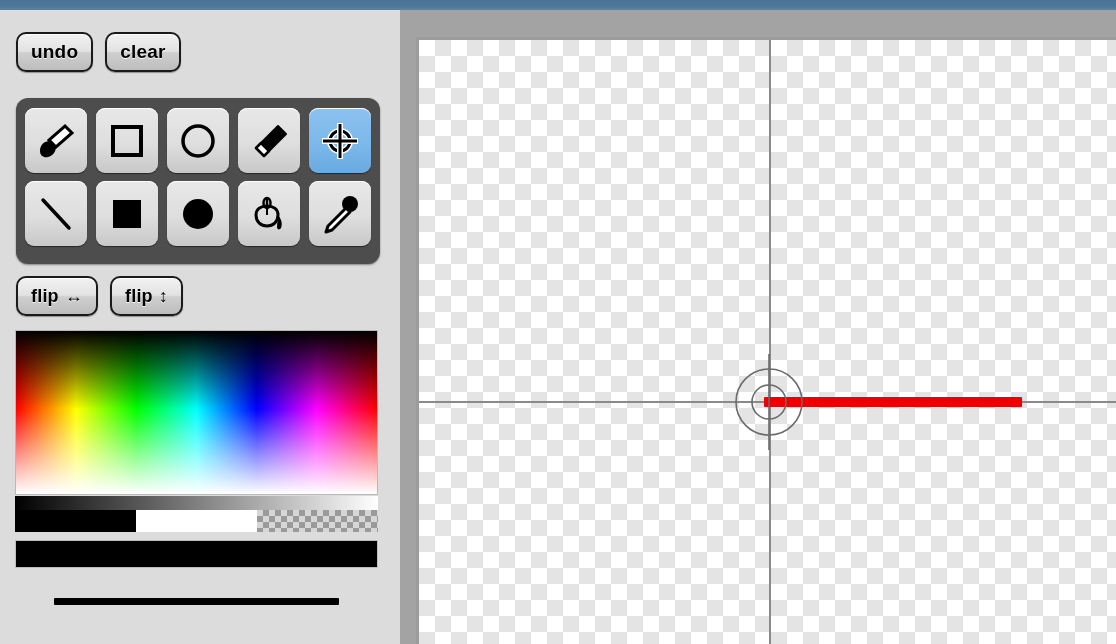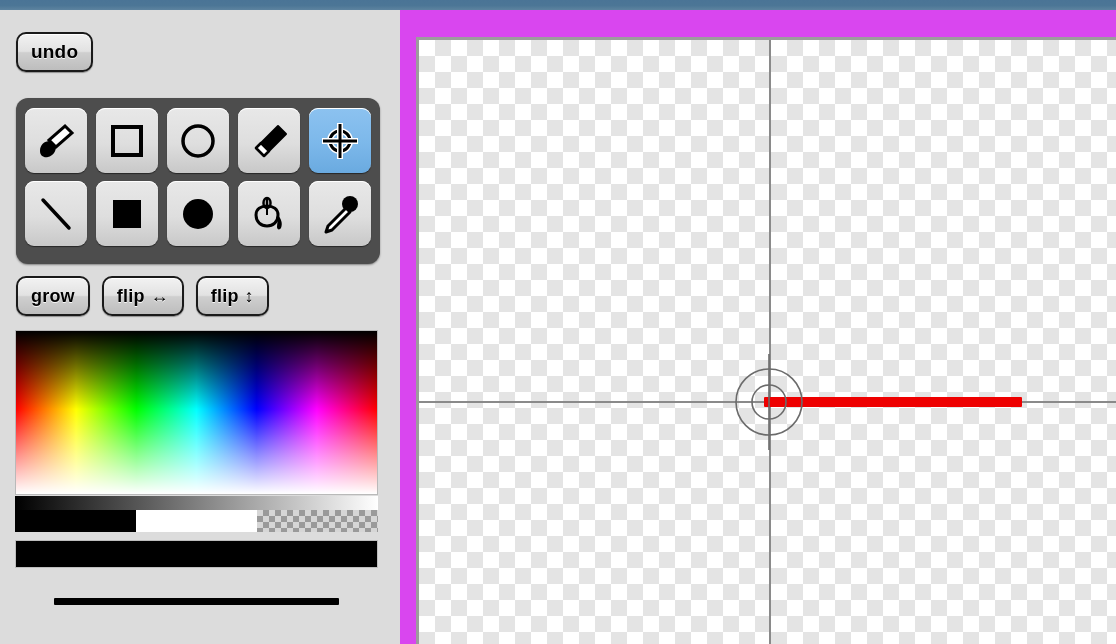--- a/index.html
+++ b/index.html
@@ -8,21 +8,21 @@
     width: 1116px; height: 644px;
     overflow: hidden;
     background: #dcdcdc;
     font-family: "Liberation Sans", sans-serif;
   }
 
   #app {
     position: relative;
     width: 1116px;
     height: 644px;
-    background: #d946ef;
+    background: #a3a3a3;
   }
 
   
   .topbar {
     position: absolute;
     left: 0; top: 0;
     width: 1116px; height: 10px;
     background: linear-gradient(to bottom, #4a7496 0%, #4c7696 55%, #5d839f 100%);
   }
 
@@ -221,20 +221,23 @@
 <div id="app">
 
   <div class="topbar"></div>
 
   <div class="left-panel">
 
     <div class="topbuttons">
       <div class="pill">
         <span>undo</span>
       </div>
+      <div class="pill">
+        <span>clear</span>
+      </div>
     </div>
 
     <div class="tool-palette">
 
       <div class="tool-row">
 
         <div class="tool-btn">
           <span>
             <svg width="42" height="42" viewBox="0 0 42 42">
               <path d="M30 6 L37 13 L21 27 L14 20 Z" fill="#fff" stroke="#000" stroke-width="3"></path>
@@ -328,23 +331,20 @@
               <path d="M27 15 L9 33 L7 39 L13 37 L31 19 Z" fill="#fff" stroke="#000" stroke-width="3" stroke-linejoin="round"></path>
             </svg>
           </span>
         </div>
 
       </div>
 
     </div>
 
     <div class="transform-row">
-      <div class="pill">
-        <span>grow</span>
-      </div>
       <div class="pill">
         <span>flip</span>
         <span class="arrow">↔</span>
       </div>
       <div class="pill">
         <span>flip</span>
         <span class="arrow">↕</span>
       </div>
     </div>
 

